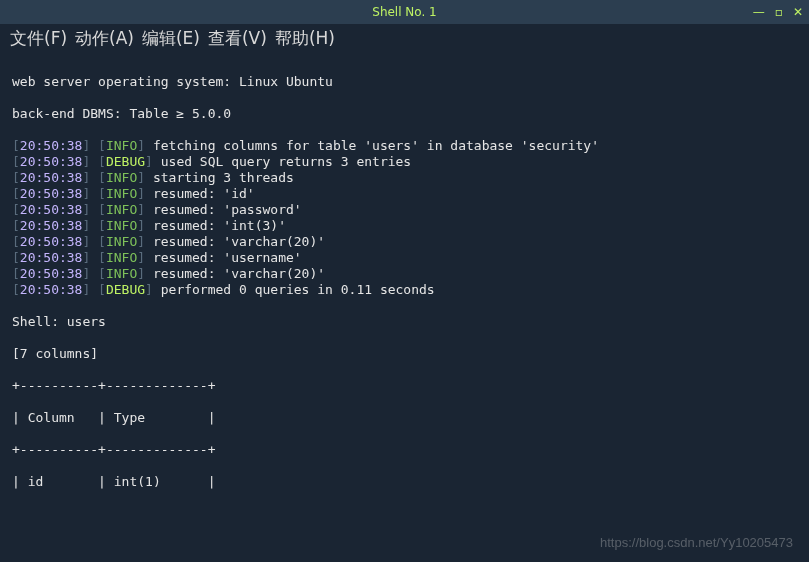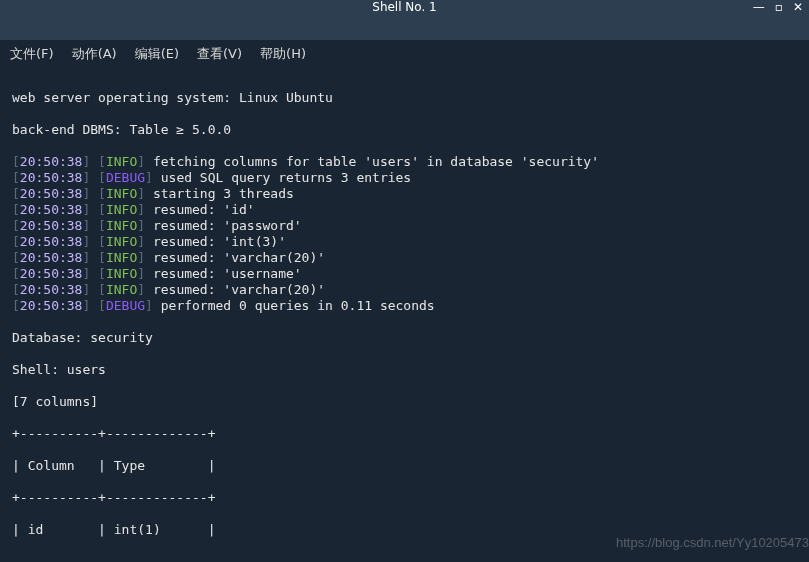--- a/index.html
+++ b/index.html
@@ -6,64 +6,64 @@
     body {
       width: 809px;
       height: 562px;
       background: #1a2533;
       font-family: "DejaVu Sans Mono", "Consolas", monospace;
       font-size: 13px;
       color: #d8d8d8;
       overflow: hidden;
     }
     .titlebar {
-      height: 40px;
+      height: 24px;
       background: #2c3e50;
       display: flex;
-      align-items: flex-start;
+      align-items: center;
       justify-content: center;
       position: relative;
       font-family: "DejaVu Sans", sans-serif;
       font-size: 12px;
-      color: #ffffff;
+      color: #bef264;
     }
     .titlebar-controls {
       position: absolute;
       right: 6px;
       display: flex;
       gap: 10px;
       font-size: 12px;
     }
     .titlebar-controls span { cursor: pointer; }
     .menubar {
       height: 28px;
       display: flex;
       align-items: center;
       padding: 7px 10px;
-      gap: 18px;
+      gap: 8px;
       font-family: "DejaVu Sans", sans-serif;
-      font-size: 13px;
+      font-size: 17px;
       color: #d8d8d8;
     }
     .menubar span { cursor: pointer; }
     .terminal {
       padding: 6px 12px;
       line-height: 16px;
       white-space: pre;
       font-size: 13px;
     }
     .ts { color: #c4b5fd; }
     .bracket { color: #5a6c7d; }
     .info { color: #7ec15a; text-align: right; }
-    .debug { color: #8b5cf6; }
+    .debug { color: #bef264; }
     .plain { color: #e5e5e5; }
     .watermark {
       position: absolute;
       bottom: 12px;
-      right: 0;
+      right: 16px;
       color: rgba(200,200,200,0.35);
       font-family: sans-serif;
       font-size: 13px;
       pointer-events: none;
     }
   </style>
 </head>
 <body>
 
 <div class="titlebar">
@@ -80,21 +80,20 @@
   <span>动作(A)</span>
   <span>编辑(E)</span>
   <span>查看(V)</span>
   <span>帮助(H)</span>
 </div>
 
 <div class="terminal">
 <div class="plain">web server operating system: Linux Ubuntu</div>
 <div class="plain">back-end DBMS: Table ≥ 5.0.0</div>
 <div id="log-lines"><div><span class="bracket">[</span><span class="ts">20:50:38</span><span class="bracket">]</span> <span class="bracket">[</span><span class="info">INFO</span><span class="bracket">]</span> <span class="plain">fetching columns for table 'users' in database 'security'</span></div><div><span class="bracket">[</span><span class="ts">20:50:38</span><span class="bracket">]</span> <span class="bracket">[</span><span class="debug">DEBUG</span><span class="bracket">]</span> <span class="plain">used SQL query returns 3 entries</span></div><div><span class="bracket">[</span><span class="ts">20:50:38</span><span class="bracket">]</span> <span class="bracket">[</span><span class="info">INFO</span><span class="bracket">]</span> <span class="plain">starting 3 threads</span></div><div><span class="bracket">[</span><span class="ts">20:50:38</span><span class="bracket">]</span> <span class="bracket">[</span><span class="info">INFO</span><span class="bracket">]</span> <span class="plain">resumed: 'id'</span></div><div><span class="bracket">[</span><span class="ts">20:50:38</span><span class="bracket">]</span> <span class="bracket">[</span><span class="info">INFO</span><span class="bracket">]</span> <span class="plain">resumed: 'password'</span></div><div><span class="bracket">[</span><span class="ts">20:50:38</span><span class="bracket">]</span> <span class="bracket">[</span><span class="info">INFO</span><span class="bracket">]</span> <span class="plain">resumed: 'int(3)'</span></div><div><span class="bracket">[</span><span class="ts">20:50:38</span><span class="bracket">]</span> <span class="bracket">[</span><span class="info">INFO</span><span class="bracket">]</span> <span class="plain">resumed: 'varchar(20)'</span></div><div><span class="bracket">[</span><span class="ts">20:50:38</span><span class="bracket">]</span> <span class="bracket">[</span><span class="info">INFO</span><span class="bracket">]</span> <span class="plain">resumed: 'username'</span></div><div><span class="bracket">[</span><span class="ts">20:50:38</span><span class="bracket">]</span> <span class="bracket">[</span><span class="info">INFO</span><span class="bracket">]</span> <span class="plain">resumed: 'varchar(20)'</span></div><div><span class="bracket">[</span><span class="ts">20:50:38</span><span class="bracket">]</span> <span class="bracket">[</span><span class="debug">DEBUG</span><span class="bracket">]</span> <span class="plain">performed 0 queries in 0.11 seconds</span></div></div>
-<div class="plain">Database: security</div>
 <div class="plain">Shell: users</div>
 <div class="plain">[7 columns]</div>
 <div class="plain">+----------+-------------+</div>
 <div class="plain">| Column   | Type        |</div>
 <div class="plain">+----------+-------------+</div>
 <div class="plain">| id       | int(1)      |</div>
 
 
 
 

